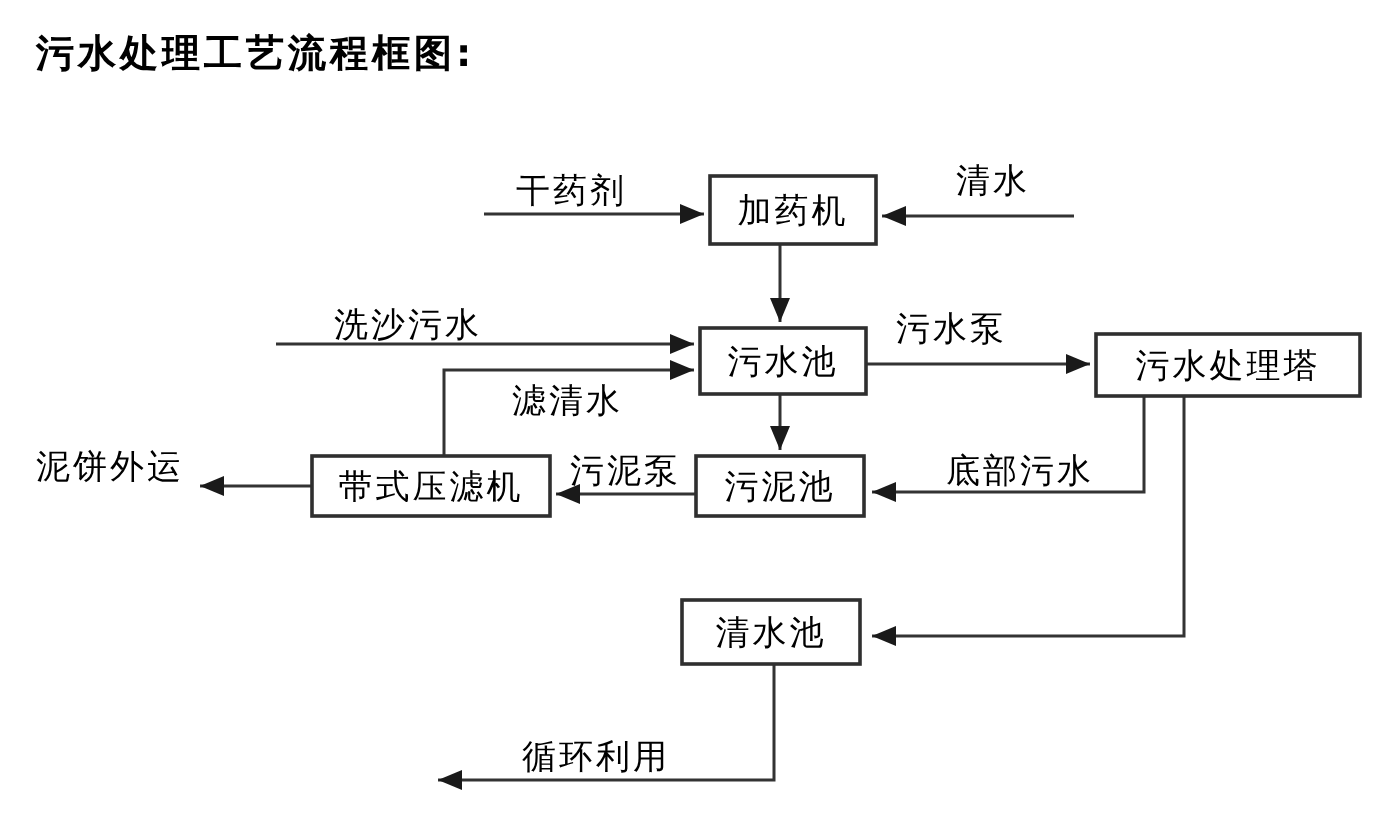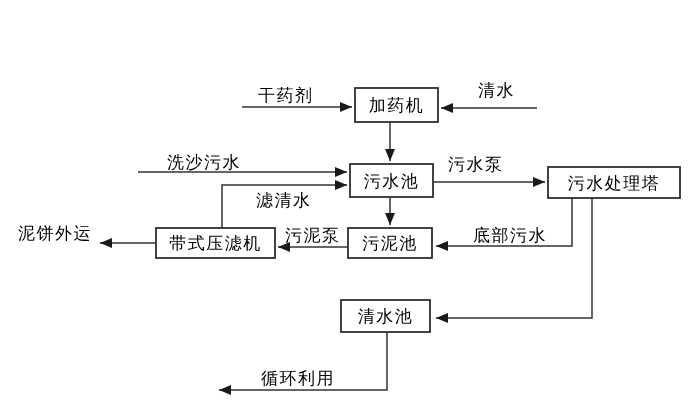--- a/index.html
+++ b/index.html
@@ -108,13 +108,14 @@
         <g>
           <rect x="156" y="228" width="119" height="30" class="node-rect"></rect>
           <text x="215.5" y="249" class="node-label">带式压滤机</text>
         </g>
         <g>
           <rect x="341" y="300" width="89" height="32" class="node-rect"></rect>
           <text x="385.5" y="322" class="node-label">清水池</text>
         </g>
       </g>
   </svg>
+  <div class="page-title">污水处理工艺流程框图:</div>
 </div>
 
 </body></html>

